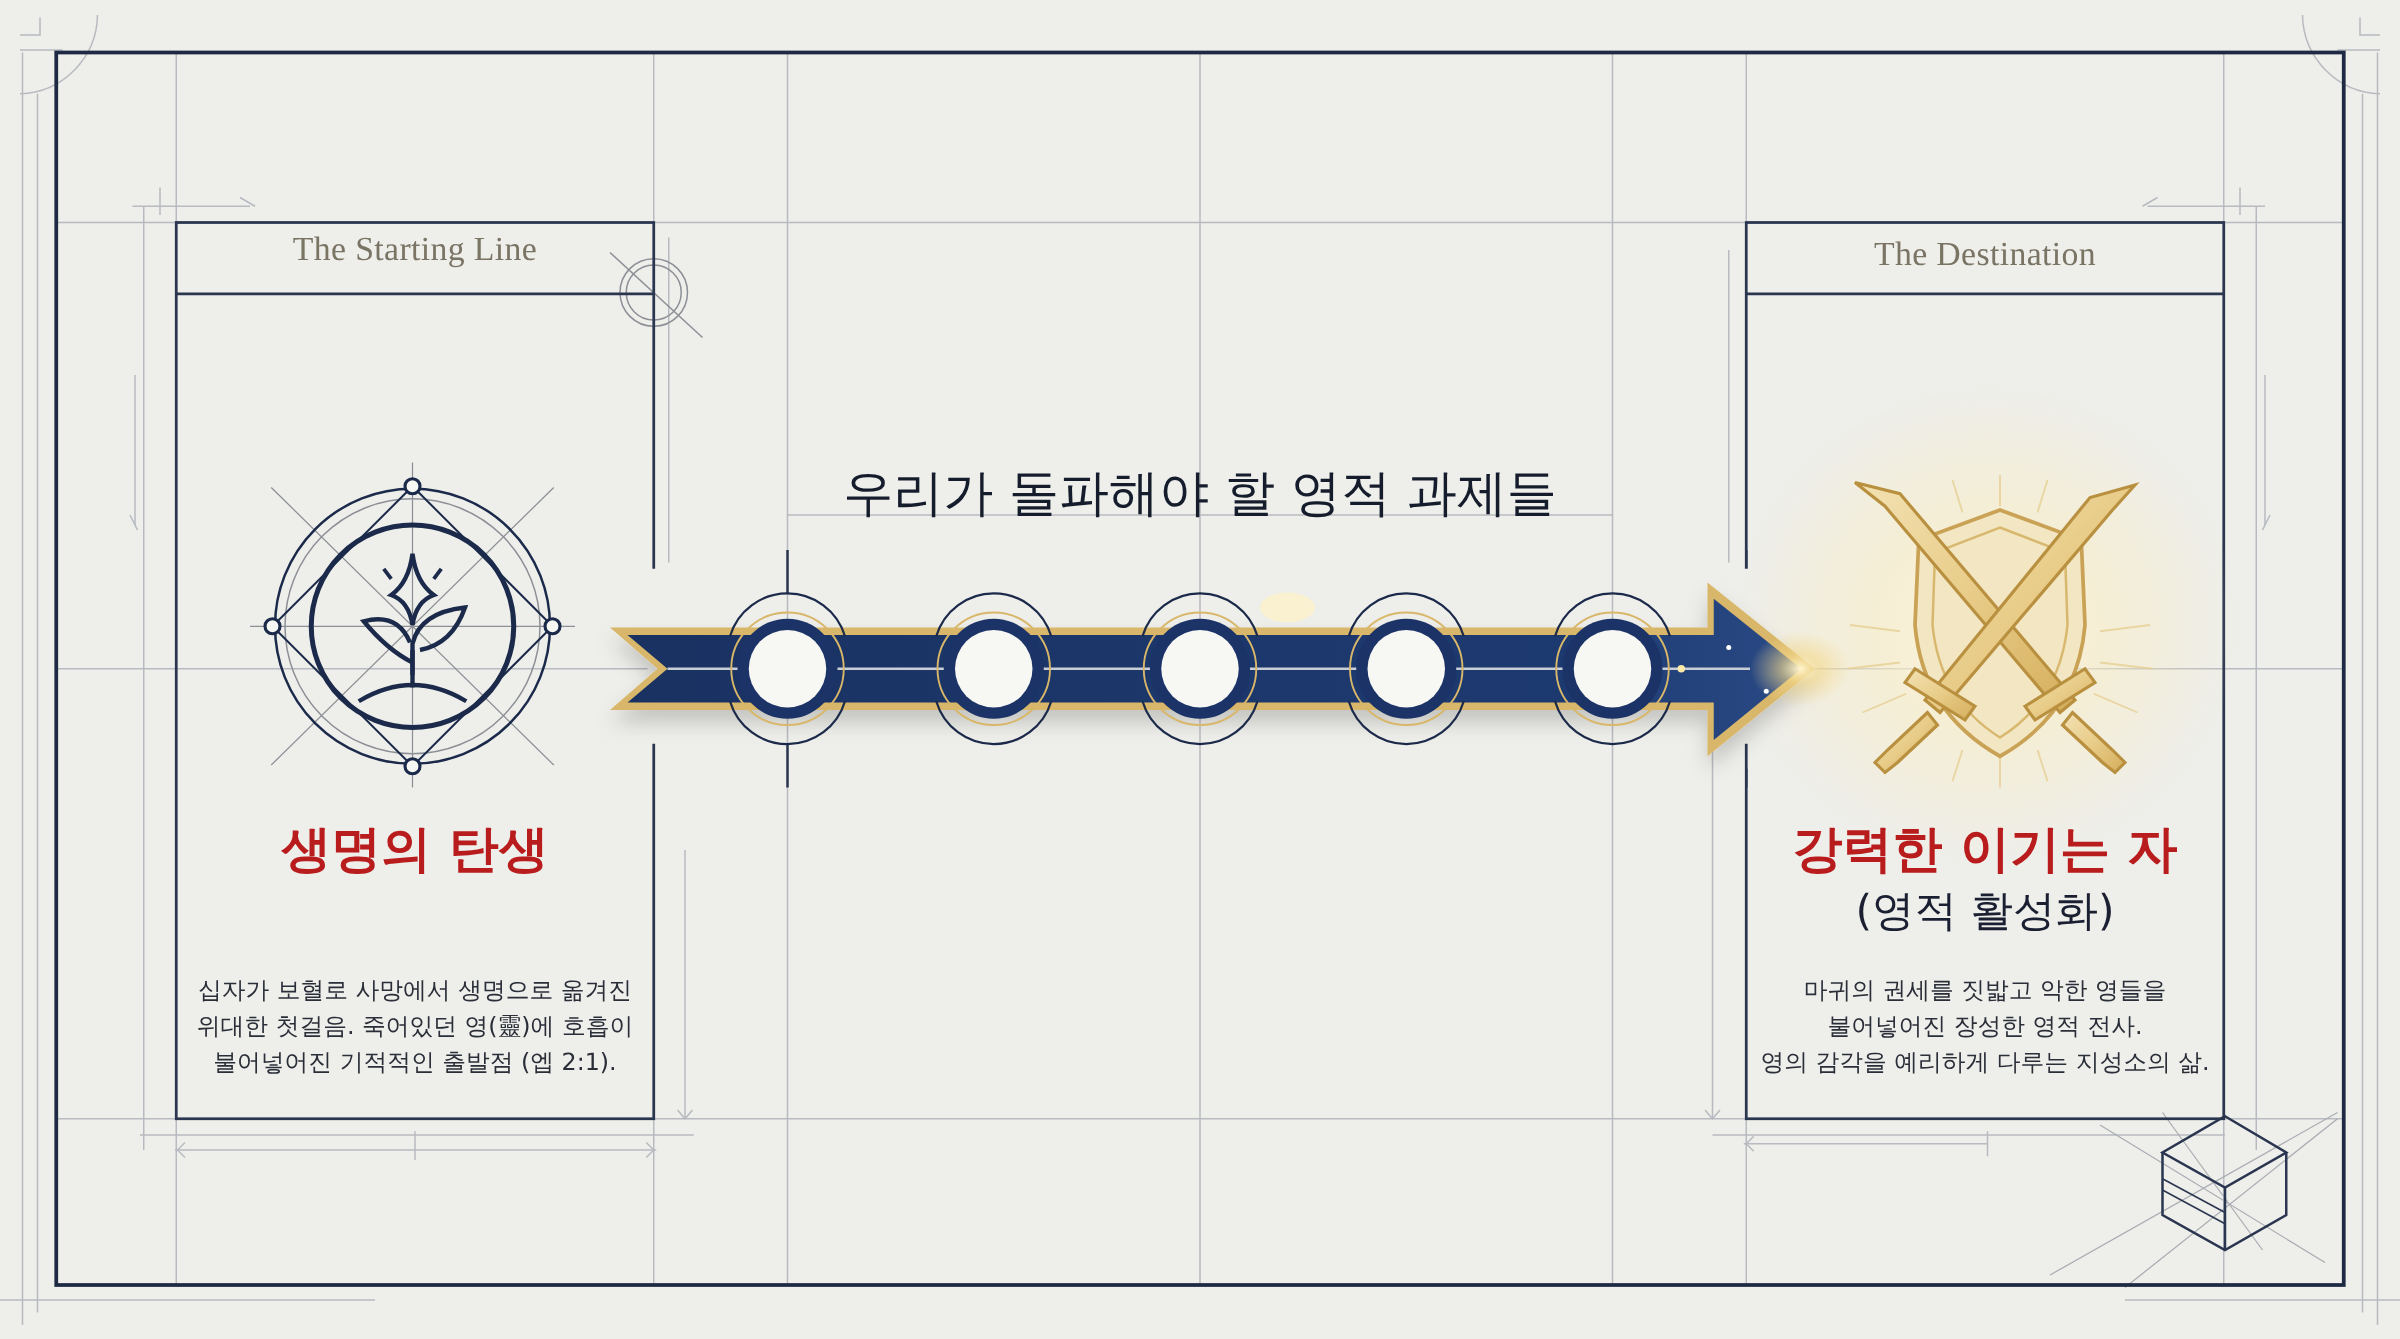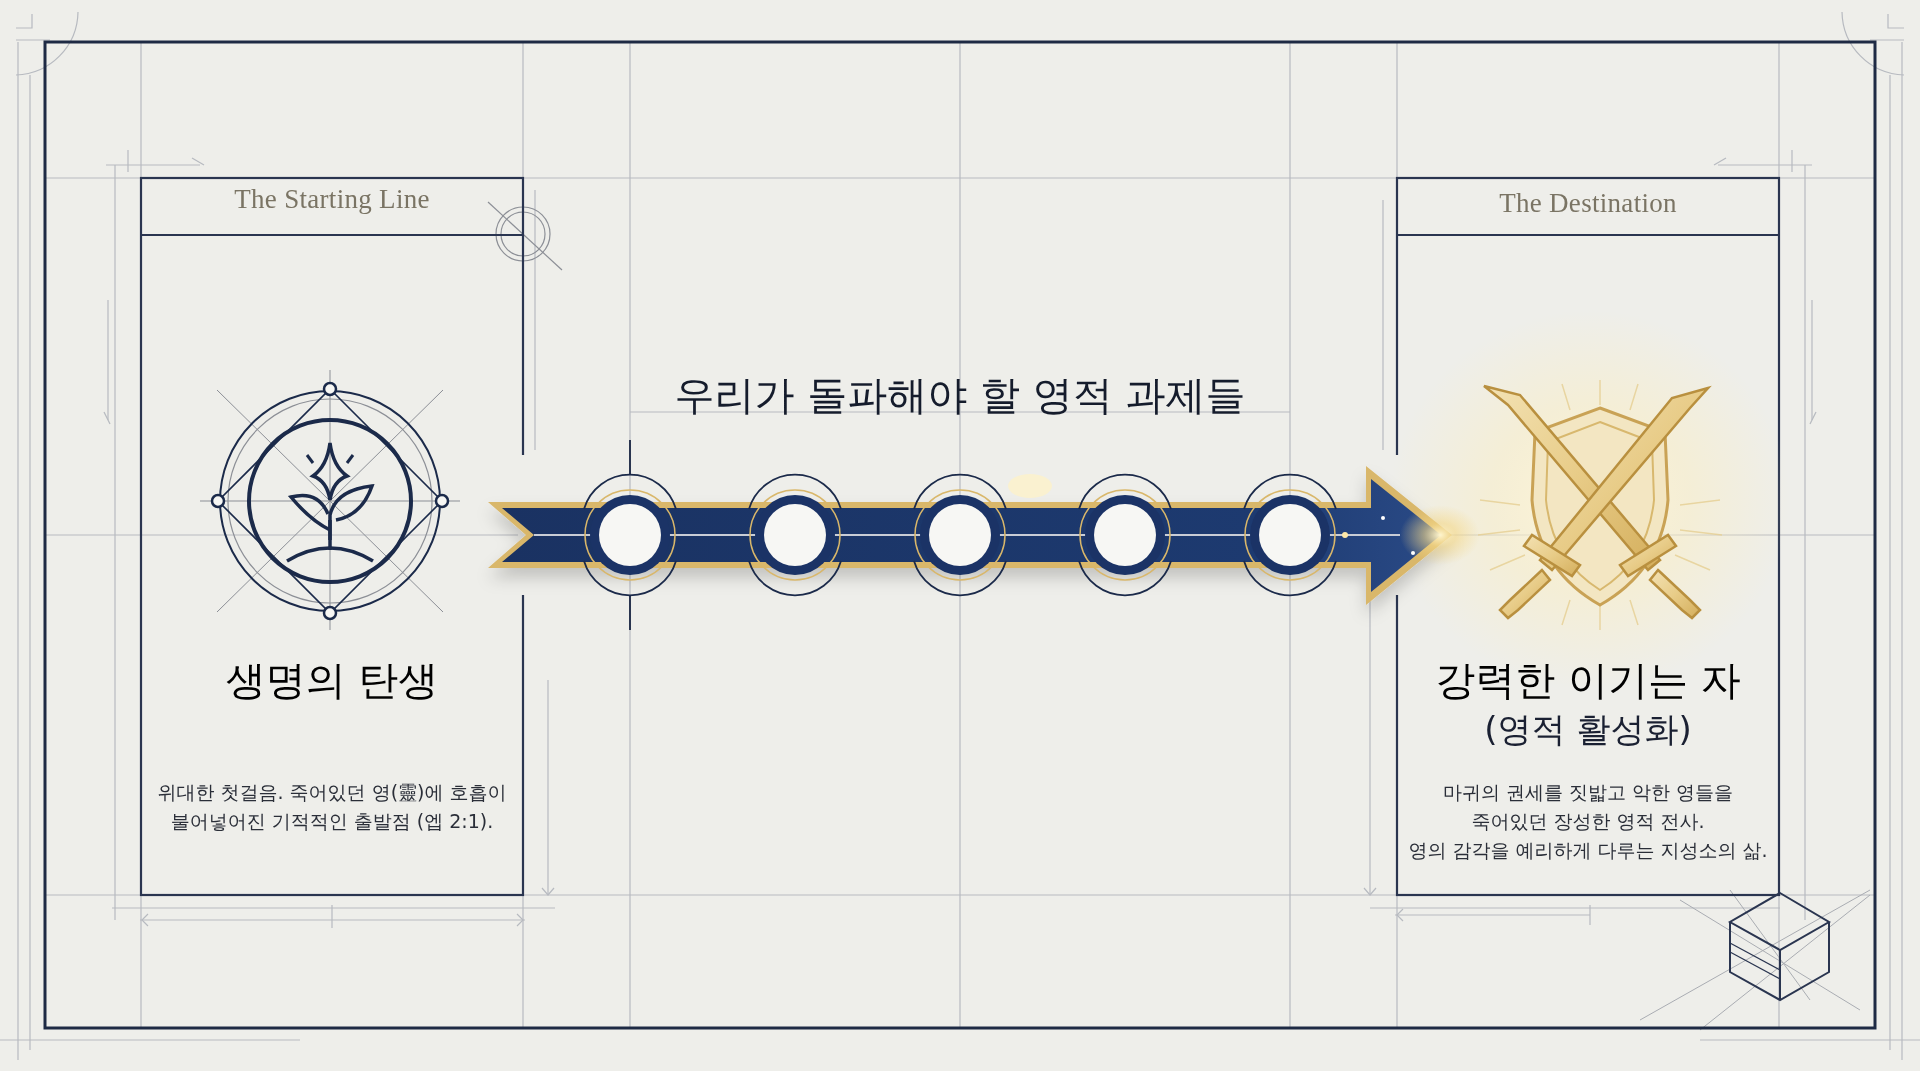--- a/index.html
+++ b/index.html
@@ -9,22 +9,22 @@
     font-family:"DejaVu Sans", sans-serif;
   }
   #stage { position:absolute; left:0; top:0; width:1920px; height:1071px; }
   svg.layer { position:absolute; left:0; top:0; }
   .panel-header {
     position:absolute; text-align:center; color:#7a7464;
     font-family:"Liberation Serif","DejaVu Serif", serif;
     font-size:27px; letter-spacing:0.3px;
   }
   .panel-title {
-    position:absolute; text-align:center; color:#000000;
-    font-size:40px; line-height:48px; font-weight:400;
+    position:absolute; text-align:center; color:#b91c1c;
+    font-size:40px; line-height:48px; font-weight:700;
   }
   .panel-sub {
     position:absolute; text-align:center; color:#1a2032;
     font-size:34px; line-height:40px;
   }
   .panel-body {
     position:absolute; text-align:center; color:#2a2e38;
     font-size:19px; line-height:29px;
   }
   .center-title {
@@ -276,24 +276,25 @@
     </g>
   </svg>
 
   <div class="panel-header" style="left:141px; top:184px; width:382px;">The Starting Line</div>
   <div class="panel-header" style="left:1397px; top:188px; width:382px;">The Destination</div>
 
   <div class="center-title">우리가 돌파해야 할 영적 과제들</div>
 
   <div class="panel-title" style="left:141px; top:656px; width:382px;">생명의 탄생</div>
   <div class="panel-body" style="left:141px; top:778px; width:382px;">
+    <div>십자가 보혈로 사망에서 생명으로 옮겨진</div>
     <div>위대한 첫걸음. 죽어있던 영(靈)에 호흡이</div>
     <div>불어넣어진 기적적인 출발점 (엡 2:1).</div>
   </div>
 
   <div class="panel-title" style="left:1397px; top:656px; width:382px;">강력한 이기는 자</div>
   <div class="panel-sub" style="left:1397px; top:709px; width:382px;">(영적 활성화)</div>
   <div class="panel-body" style="left:1397px; top:778px; width:382px;">
     <div>마귀의 권세를 짓밟고 악한 영들을</div>
-    <div>죽어있던 장성한 영적 전사.</div>
+    <div>불어넣어진 장성한 영적 전사.</div>
     <div>영의 감각을 예리하게 다루는 지성소의 삶.</div>
   </div>
 </div>
 
 </body></html>

